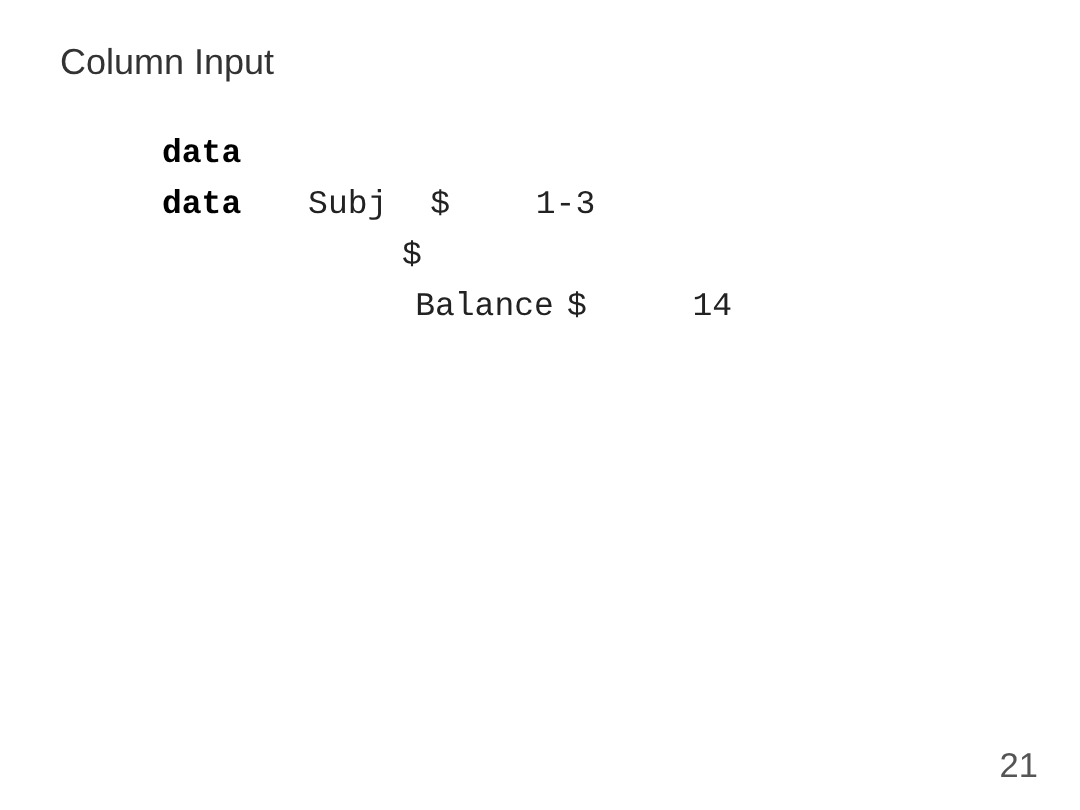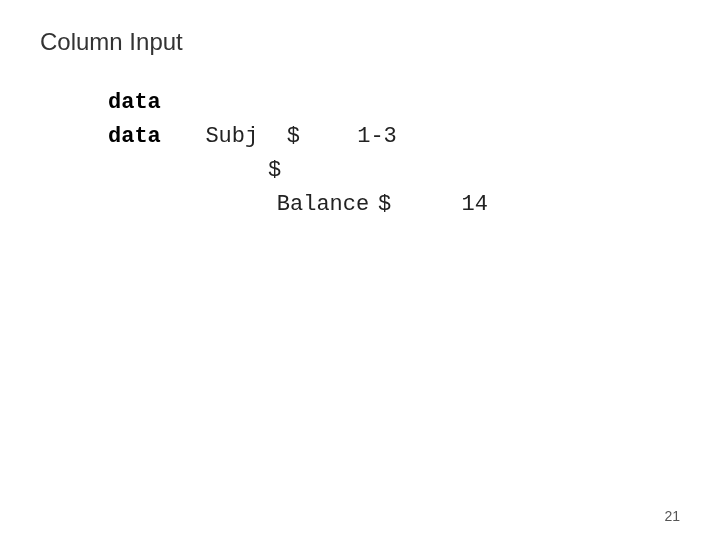--- a/index.html
+++ b/index.html
@@ -64,22 +64,22 @@
 
     .col-range {
       display: inline-block;
       text-align: right;
       min-width: 70px;
     }
 
     .page-number {
       position: absolute;
       bottom: 16px;
-      right: 40px;
-      font-size: 14px;
+      right: 28px;
+      font-size: 23px;
       color: #555555;
     }
   </style>
 </head>
 <body>
 
 <h1 class="page-title">Column Input</h1>
 
 <div class="code-block">
 

